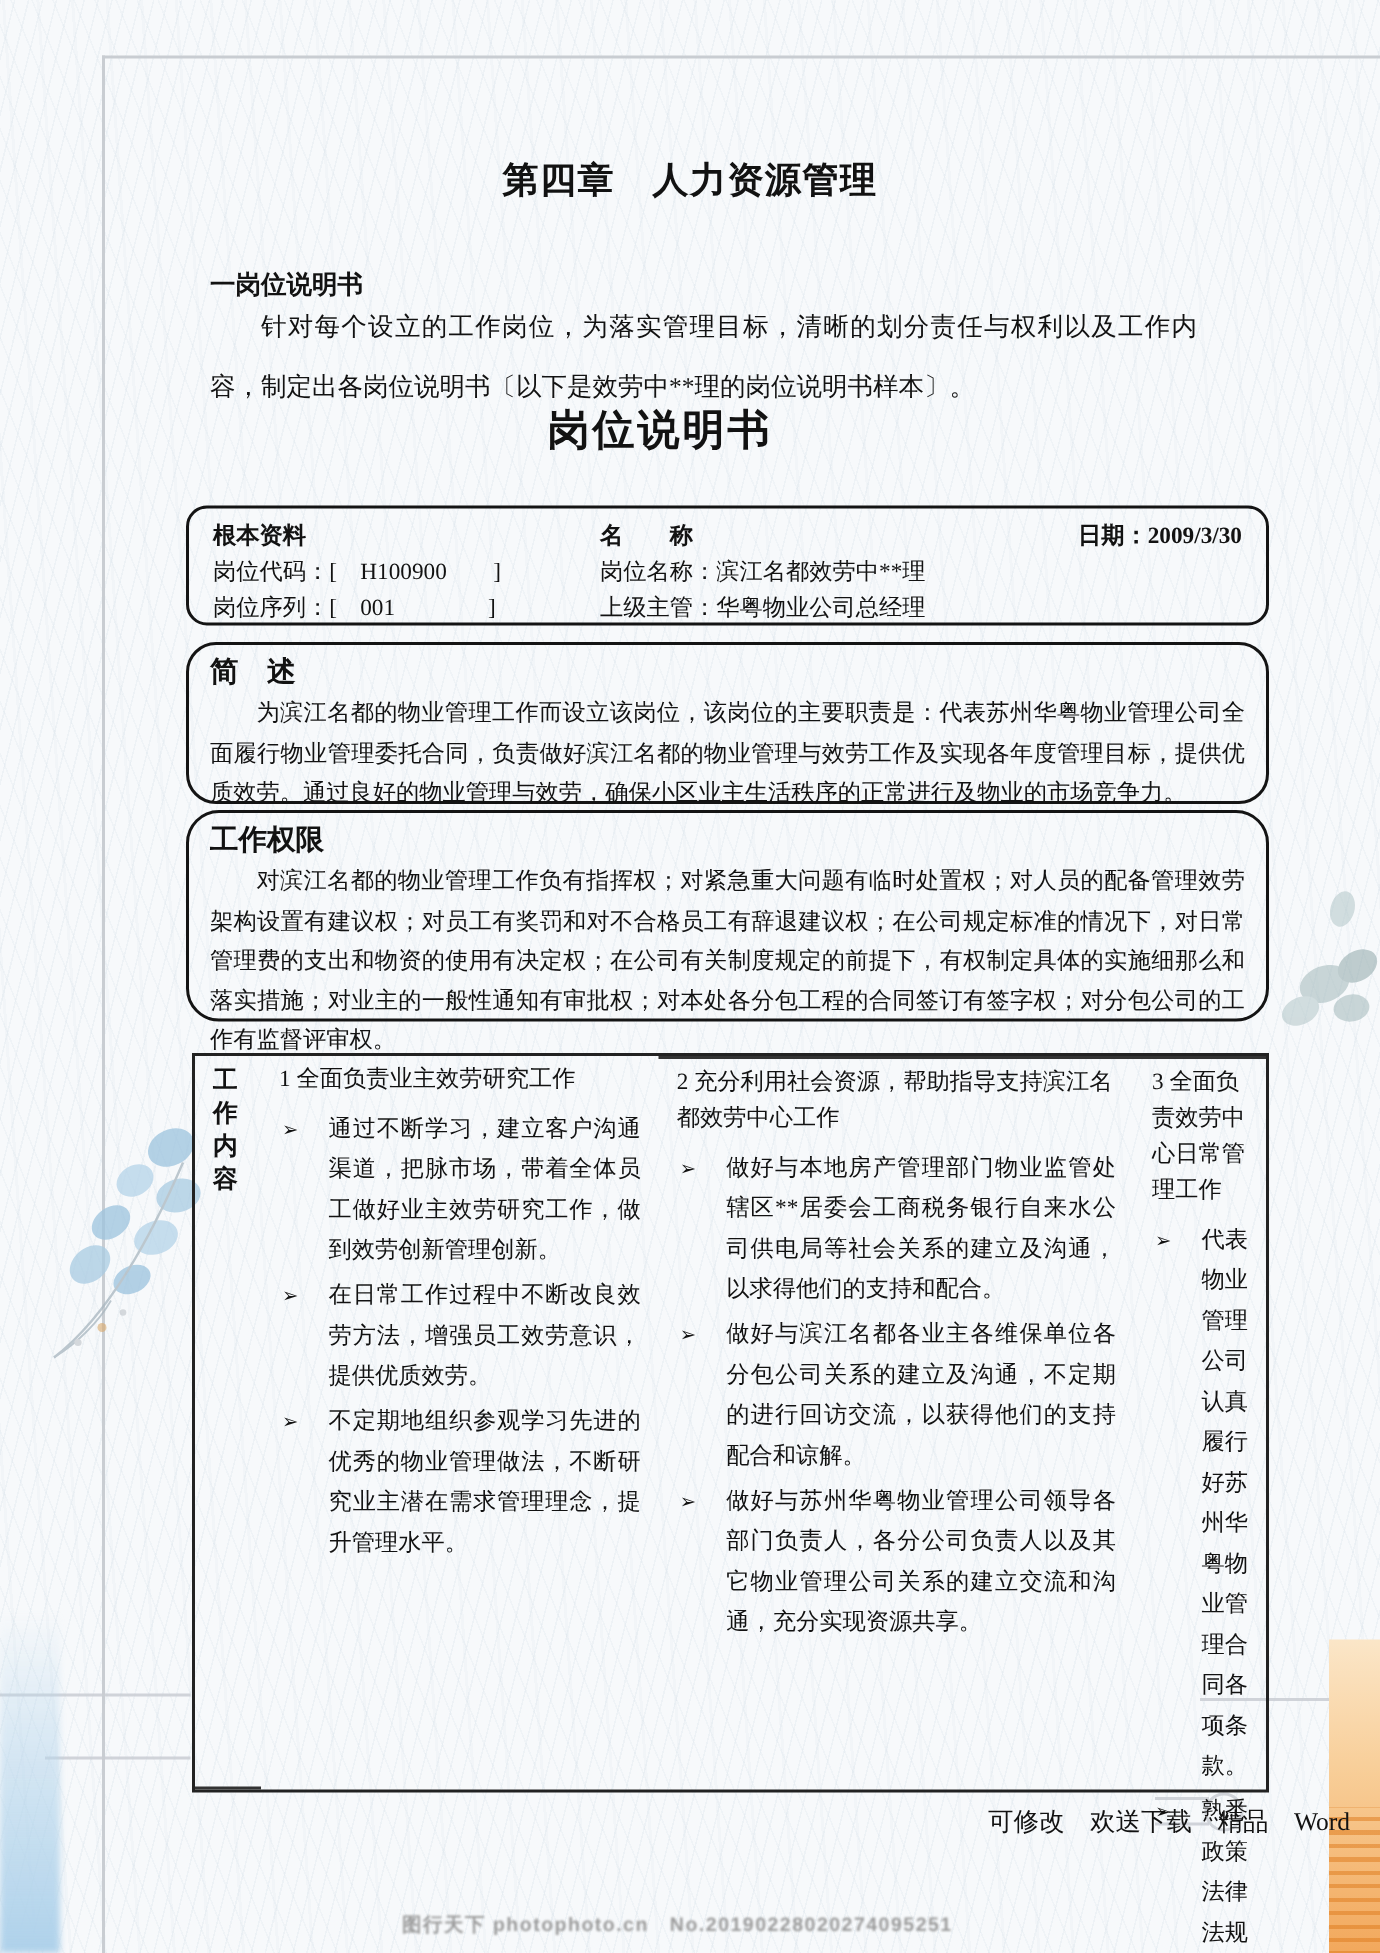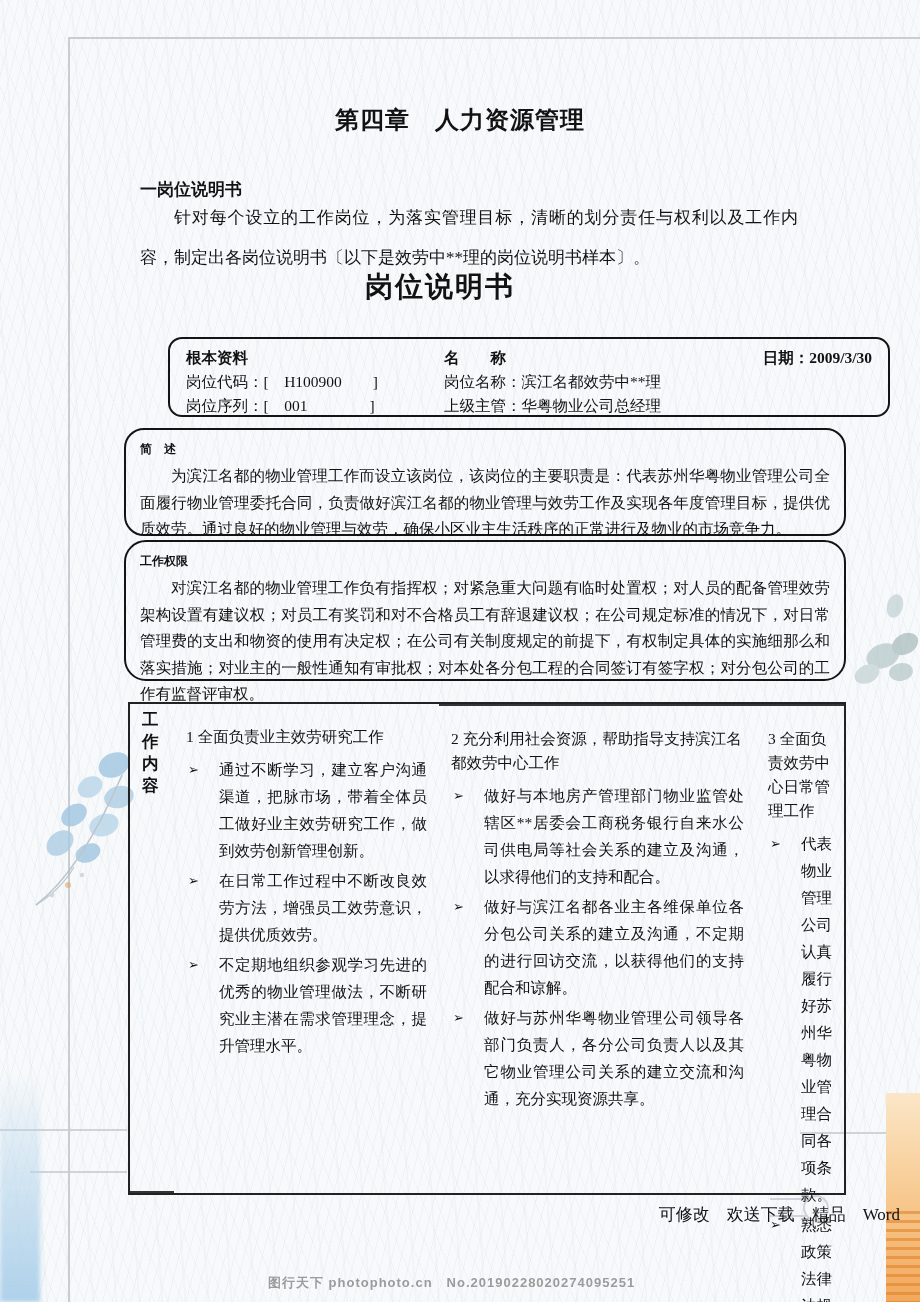--- a/index.html
+++ b/index.html
@@ -30,32 +30,32 @@
     letter-spacing:1px;filter:blur(.7px);white-space:nowrap;}
 
   
   .chapter-title{left:0;top:104px;width:920px;text-align:center;font-size:24px;font-weight:bold;letter-spacing:1px;}
   .section-label{left:140px;top:178px;font-size:17px;font-weight:bold;}
   .intro{left:140px;top:198px;width:658px;font-size:17px;line-height:40px;text-indent:2em;text-align:justify;}
   .doc-title{left:0;top:268px;width:880px;text-align:center;font-size:28px;font-weight:bold;letter-spacing:2px;}
 
   
   .rbox{border:2px solid #141414;background:transparent;}
-  .box-basic{left:124px;top:337px;width:722px;height:80px;border-radius:14px;padding:7px 16px 0 16px;box-sizing:border-box;font-size:15.5px;margin-left:44px;}
+  .box-basic{left:124px;top:337px;width:722px;height:80px;border-radius:14px;padding:7px 16px 0 16px;box-sizing:border-box;font-size:15.5px;}
   .b-grid{display:grid;grid-template-columns:258px 1fr auto;line-height:24px;}
   .bold{font-weight:bold;}
   .box-sum{left:124px;top:428px;width:722px;height:108px;border-radius:20px;padding:8px 14px;box-sizing:border-box;}
   .box-auth{left:124px;top:540px;width:722px;height:141px;border-radius:22px;padding:8px 14px;box-sizing:border-box;}
-  .rbox-title{font-size:12px;font-weight:bold;line-height:22px;}
+  .rbox-title{font-size:19px;font-weight:bold;line-height:22px;}
   .rbox-body{font-size:15.5px;line-height:26.5px;text-indent:2em;text-align:justify;margin-top:3px;}
 
   
   .wtable{left:128px;top:702px;width:718px;height:493px;border:2px solid #222;box-sizing:border-box;display:flex;}
   .wt-header{padding:5px 12px 4px;font-size:16.5px;font-weight:bold;border-bottom:2px solid #333;}
-  .wt-section{padding:21px 12px 2px;}
+  .wt-section{padding:4px 12px 2px;}
   .wt-section + .wt-section{border-top:2px solid #333;}
   .wt-section:last-child{flex:1;}
   .wt-heading{font-size:15.5px;line-height:24px;margin-bottom:7px;}
   .wt-item{position:relative;padding-left:33px;font-size:15.5px;line-height:27px;margin-bottom:3px;text-align:justify;}
   .wt-bullet{position:absolute;left:2px;top:0;font-size:13px;}
 
   .footer-line{left:0;top:1203px;width:900px;text-align:right;font-size:17px;}
 
   svg{display:block;}
 </style>

